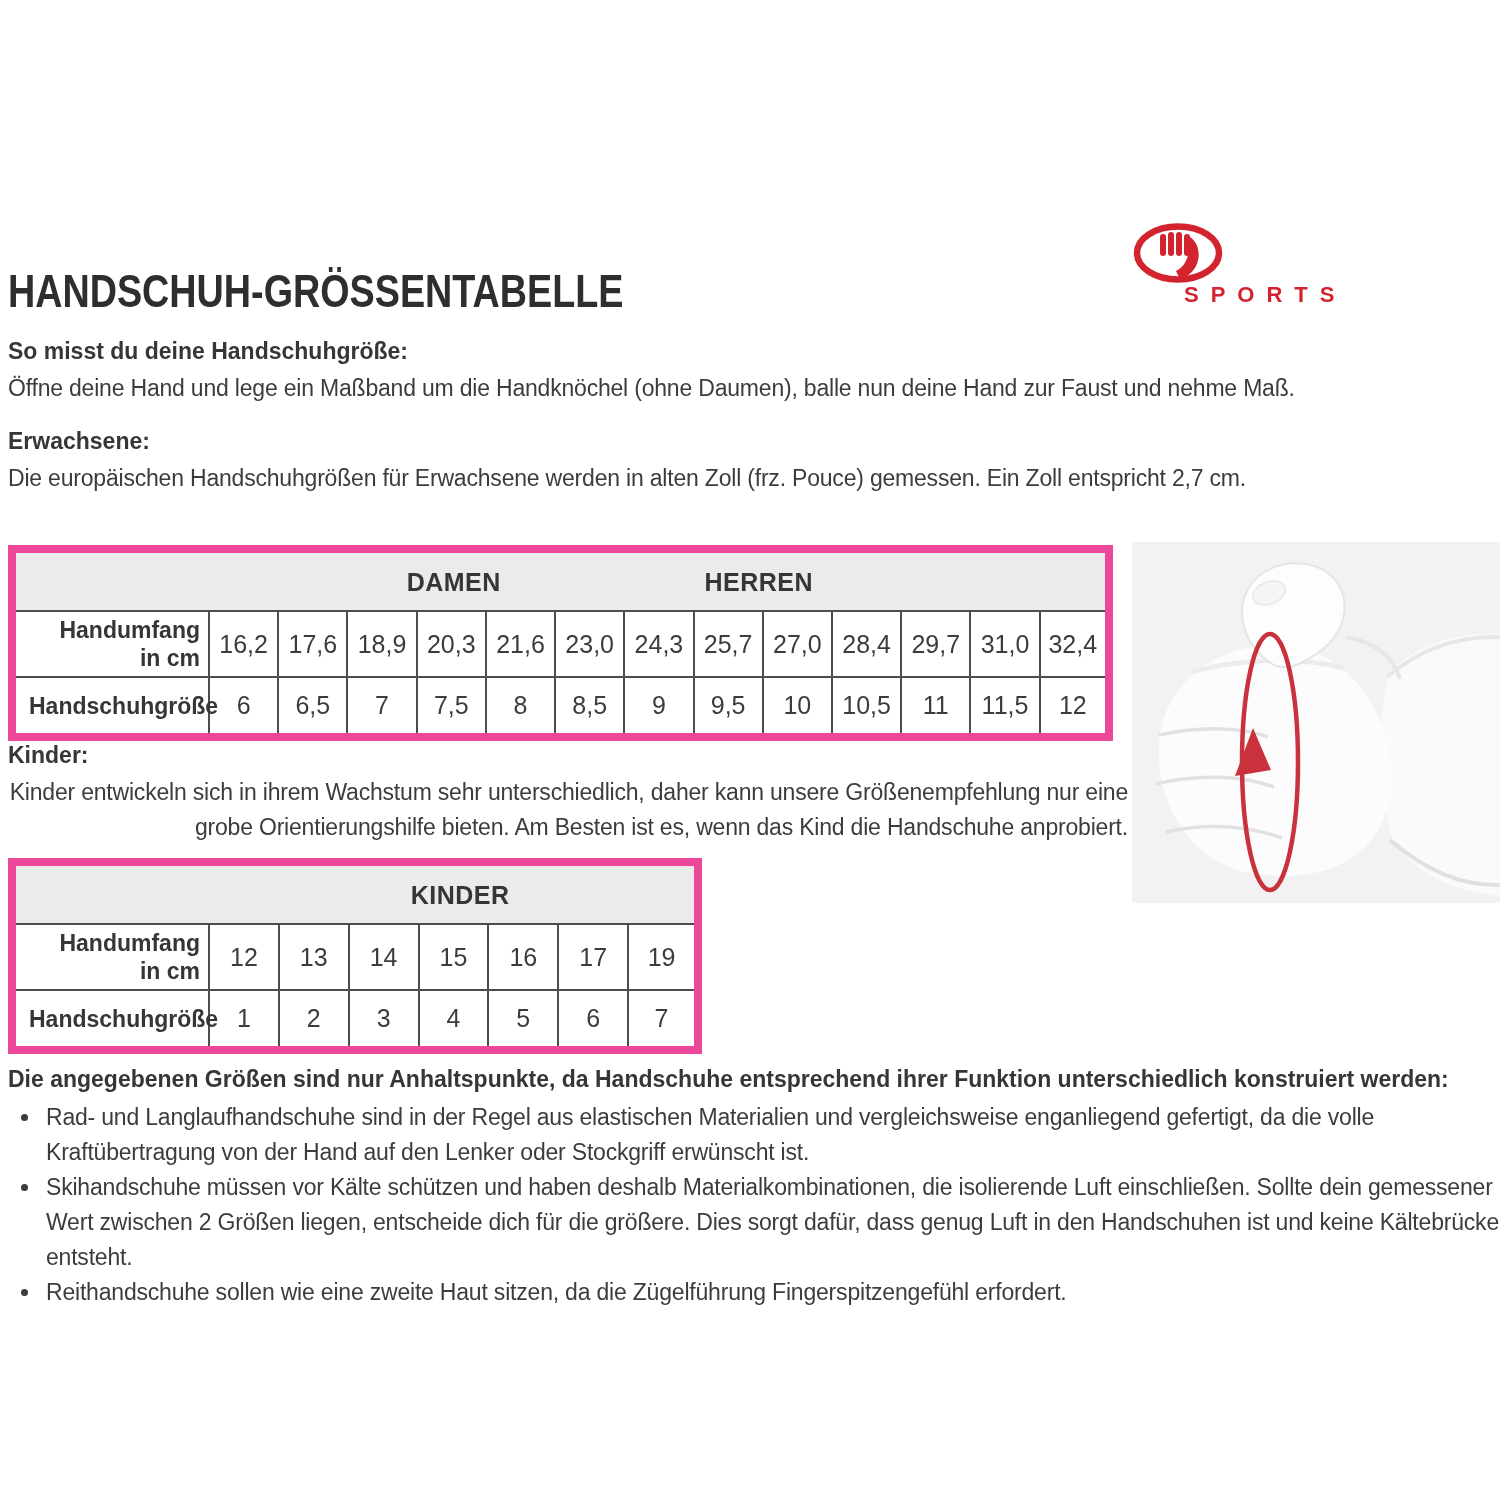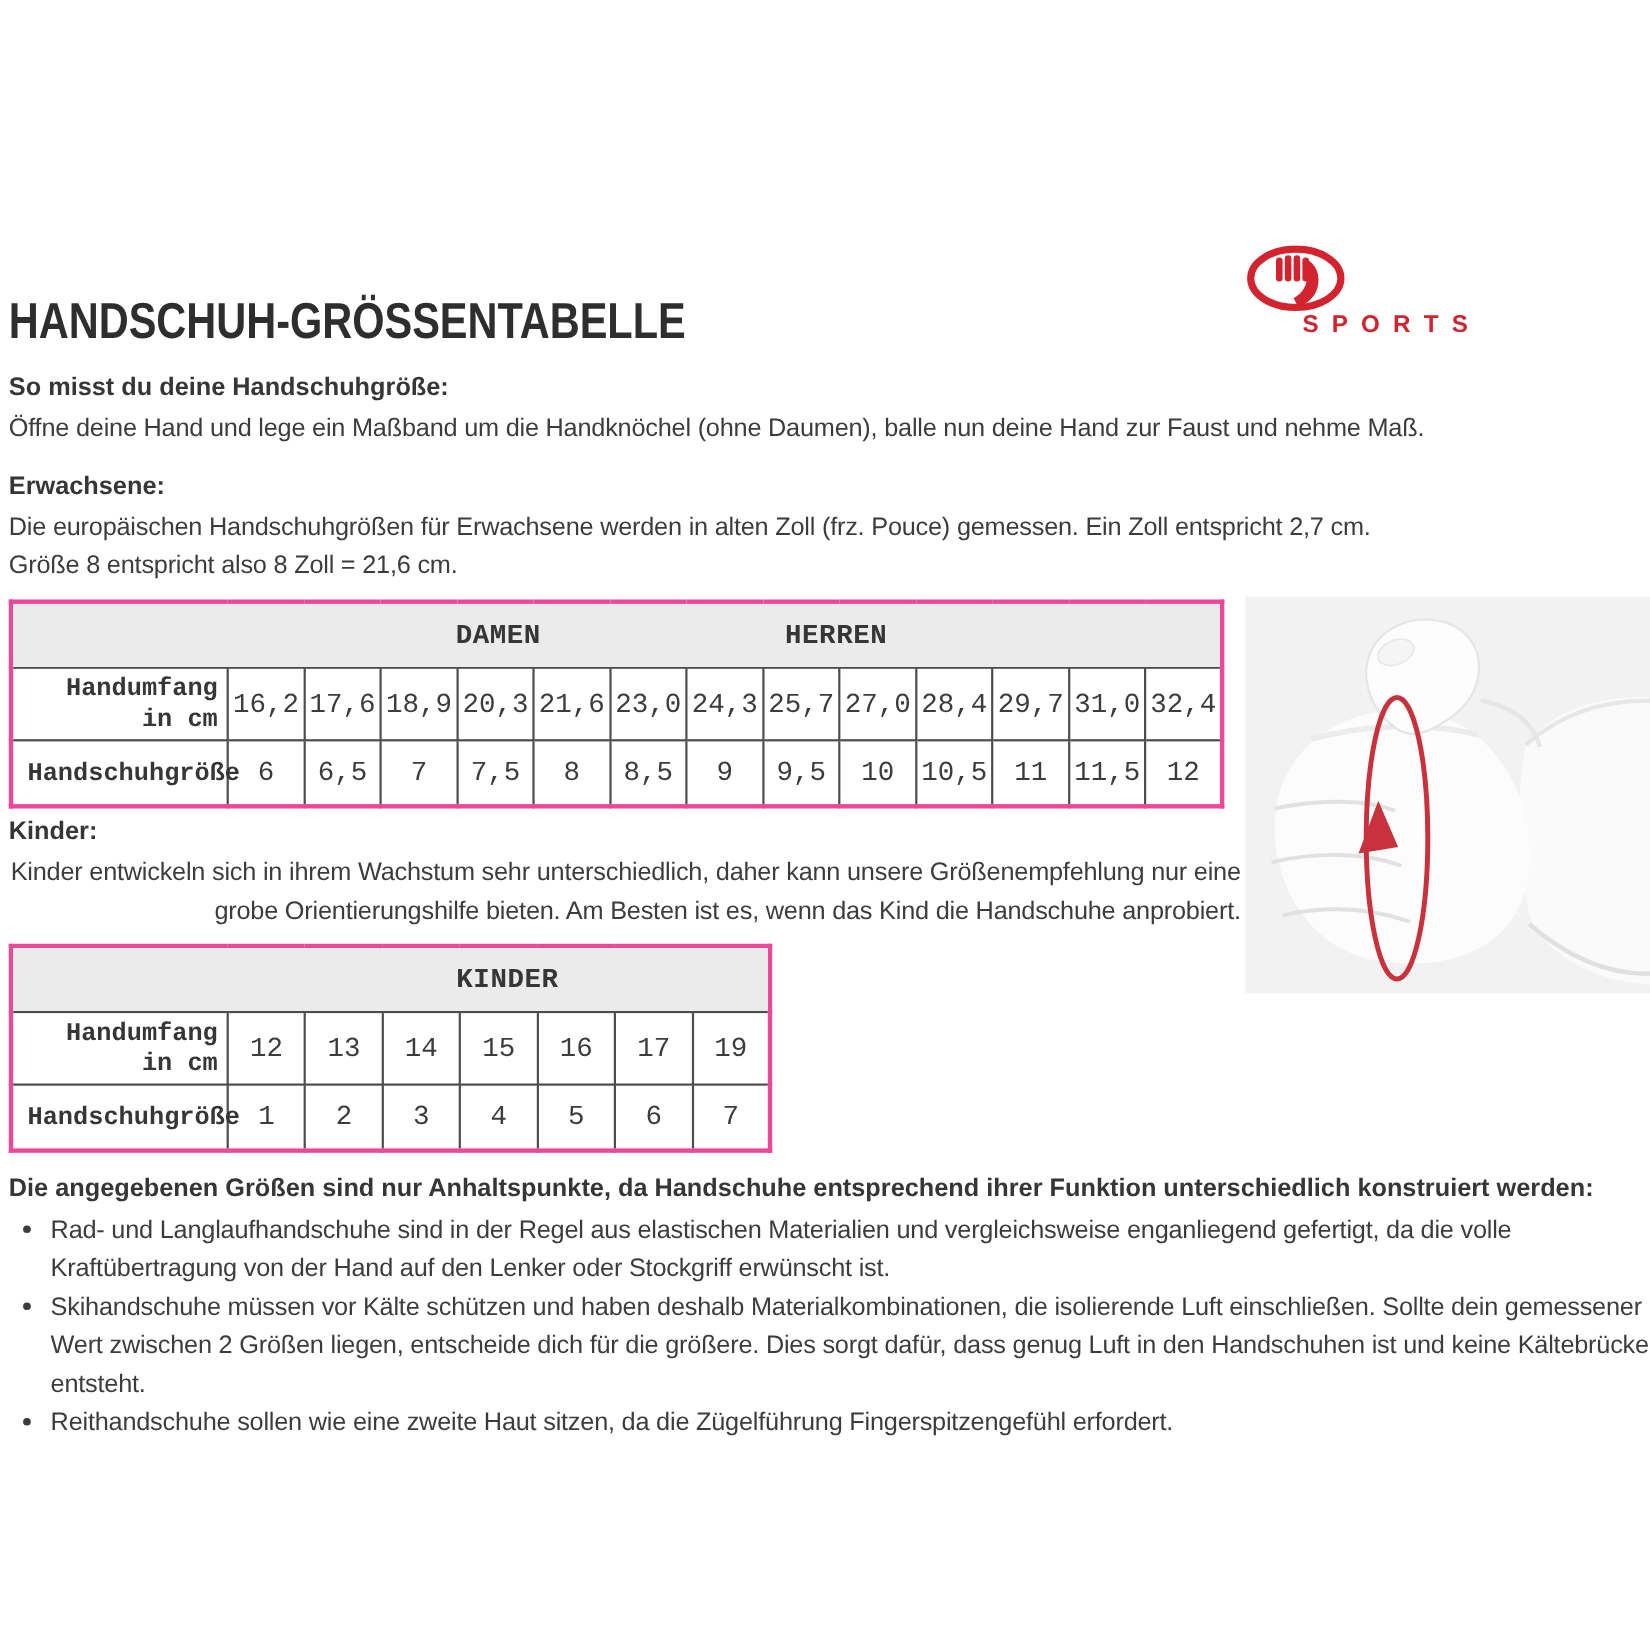--- a/index.html
+++ b/index.html
@@ -45,23 +45,22 @@
   .intro-text{left:8px;top:371px;}
   .adults-heading{left:8px;top:424px;}
   .adults-text{left:8px;top:461px;}
   .kids-heading{left:8px;top:738px;}
   .kids-text{left:8px;top:775px;width:1120px;text-align:right;}
   .notes-heading{left:8px;top:1062px;}
 
   
   table.size-table{
     border-collapse:collapse;table-layout:fixed;
-    border:4px solid #ec4899;
+    border:8px solid #ec4899;
     background:#ffffff;
-    font-family:Liberation Mono, monospace;
   }
   .tbl-adult{left:8px;top:545px;width:1105px;}
   .tbl-kids{left:8px;top:858px;width:694px;padding-left:34px;}
   table.size-table col.col-label{width:197px;}
   table.size-table th,table.size-table td{border:2px solid #4d4d4d;}
   th.group-header{
     height:55px;background:#ebebeb;position:relative;
   }
   .group-label{
     position:absolute;top:50%;transform:translate(-50%,-50%);
@@ -114,21 +113,20 @@
     </svg>
     <div class="logo-sub">SPORTS</div>
   </div>
 
   <div class="abs body-text nowrap intro-text">Öffne deine Hand und lege ein Maßband um die Handknöchel (ohne Daumen), balle nun deine Hand zur Faust und nehme Maß.</div>
   <div class="abs h-bold intro-heading">So misst du deine Handschuhgröße:</div>
 
   <div class="abs h-bold adults-heading">Erwachsene:</div>
   <div class="abs body-text adults-text">
     <div class="nowrap">Die europäischen Handschuhgrößen für Erwachsene werden in alten Zoll (frz. Pouce) gemessen. Ein Zoll entspricht 2,7 cm.</div>
-    <div class="nowrap">Größe 8 entspricht also 8 Zoll = 21,6 cm.</div>
   </div>
 
   <table class="abs size-table tbl-adult">
       <colgroup>
         <col class="col-label">
         <col>
         <col>
         <col>
         <col>
         <col>

